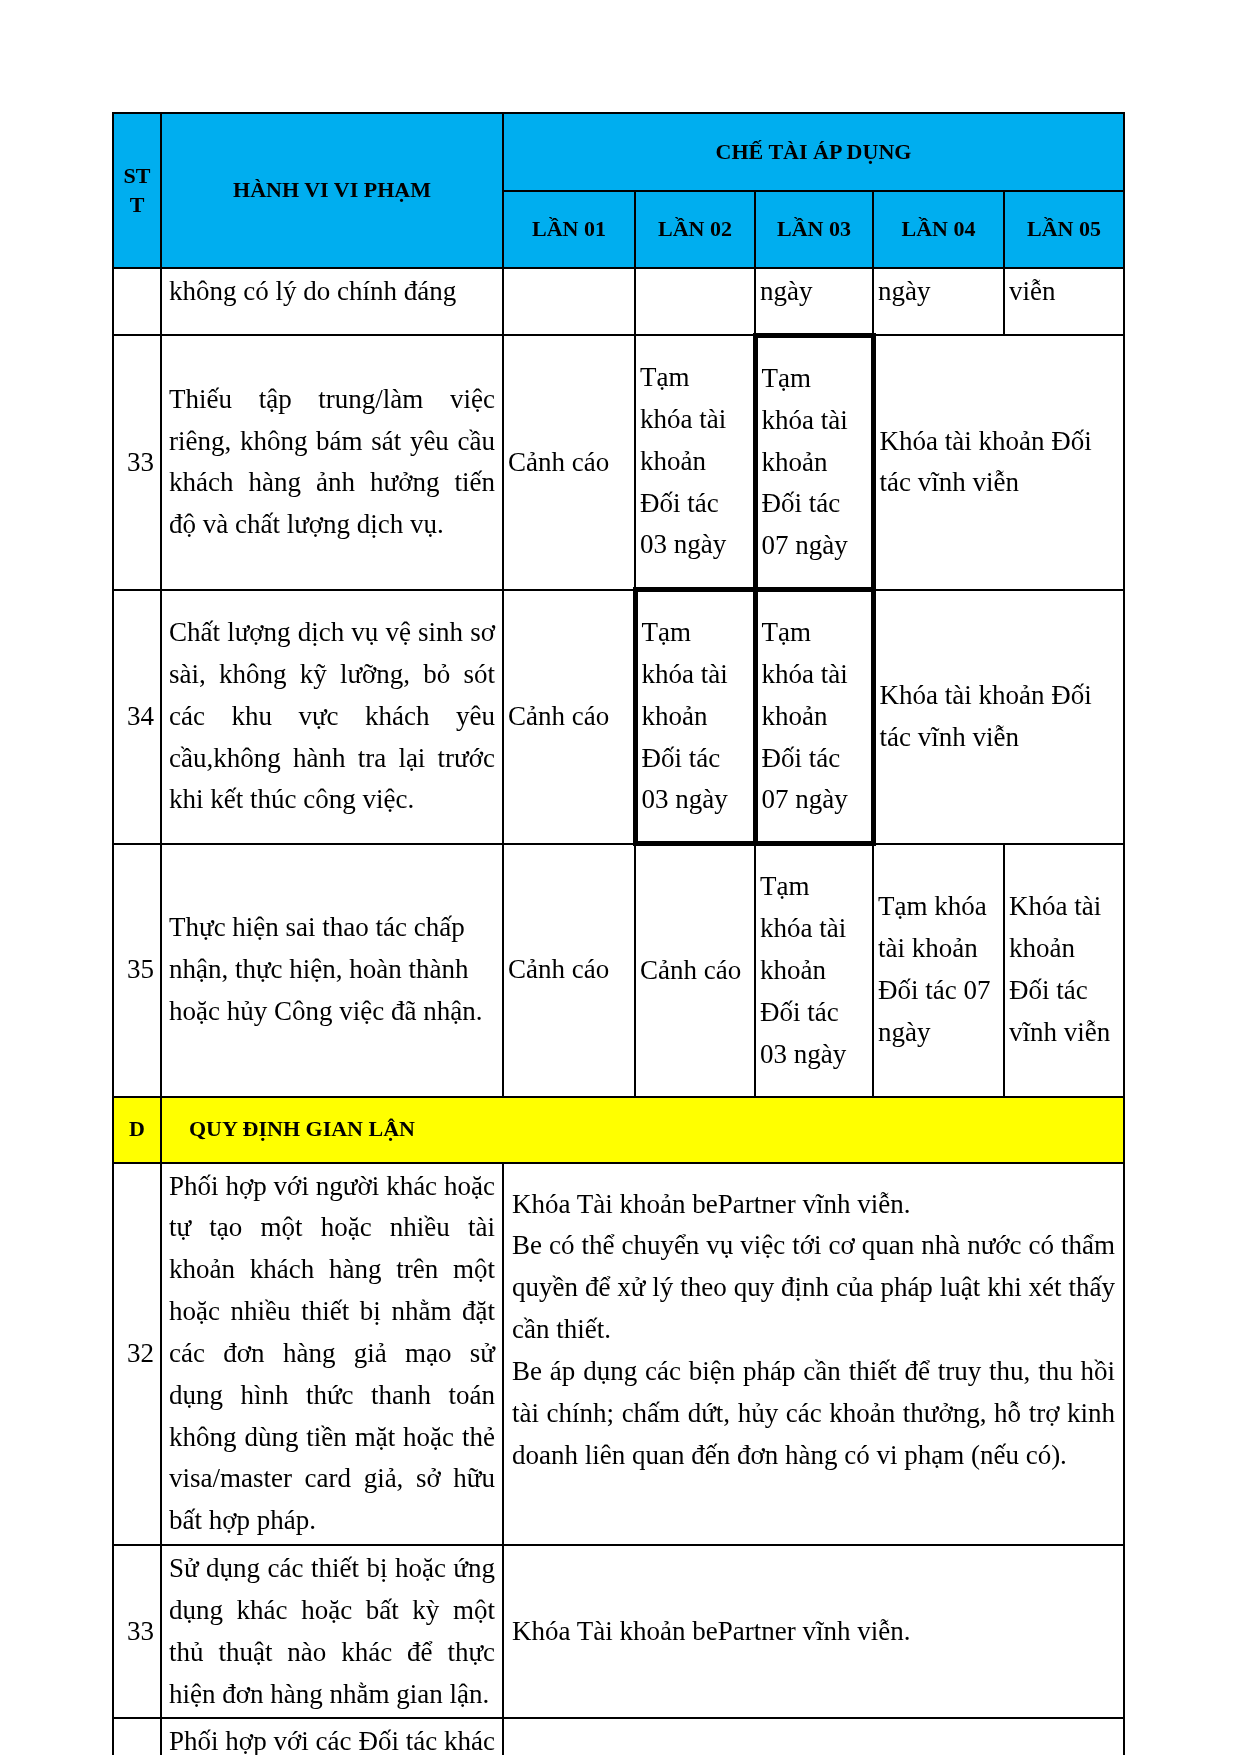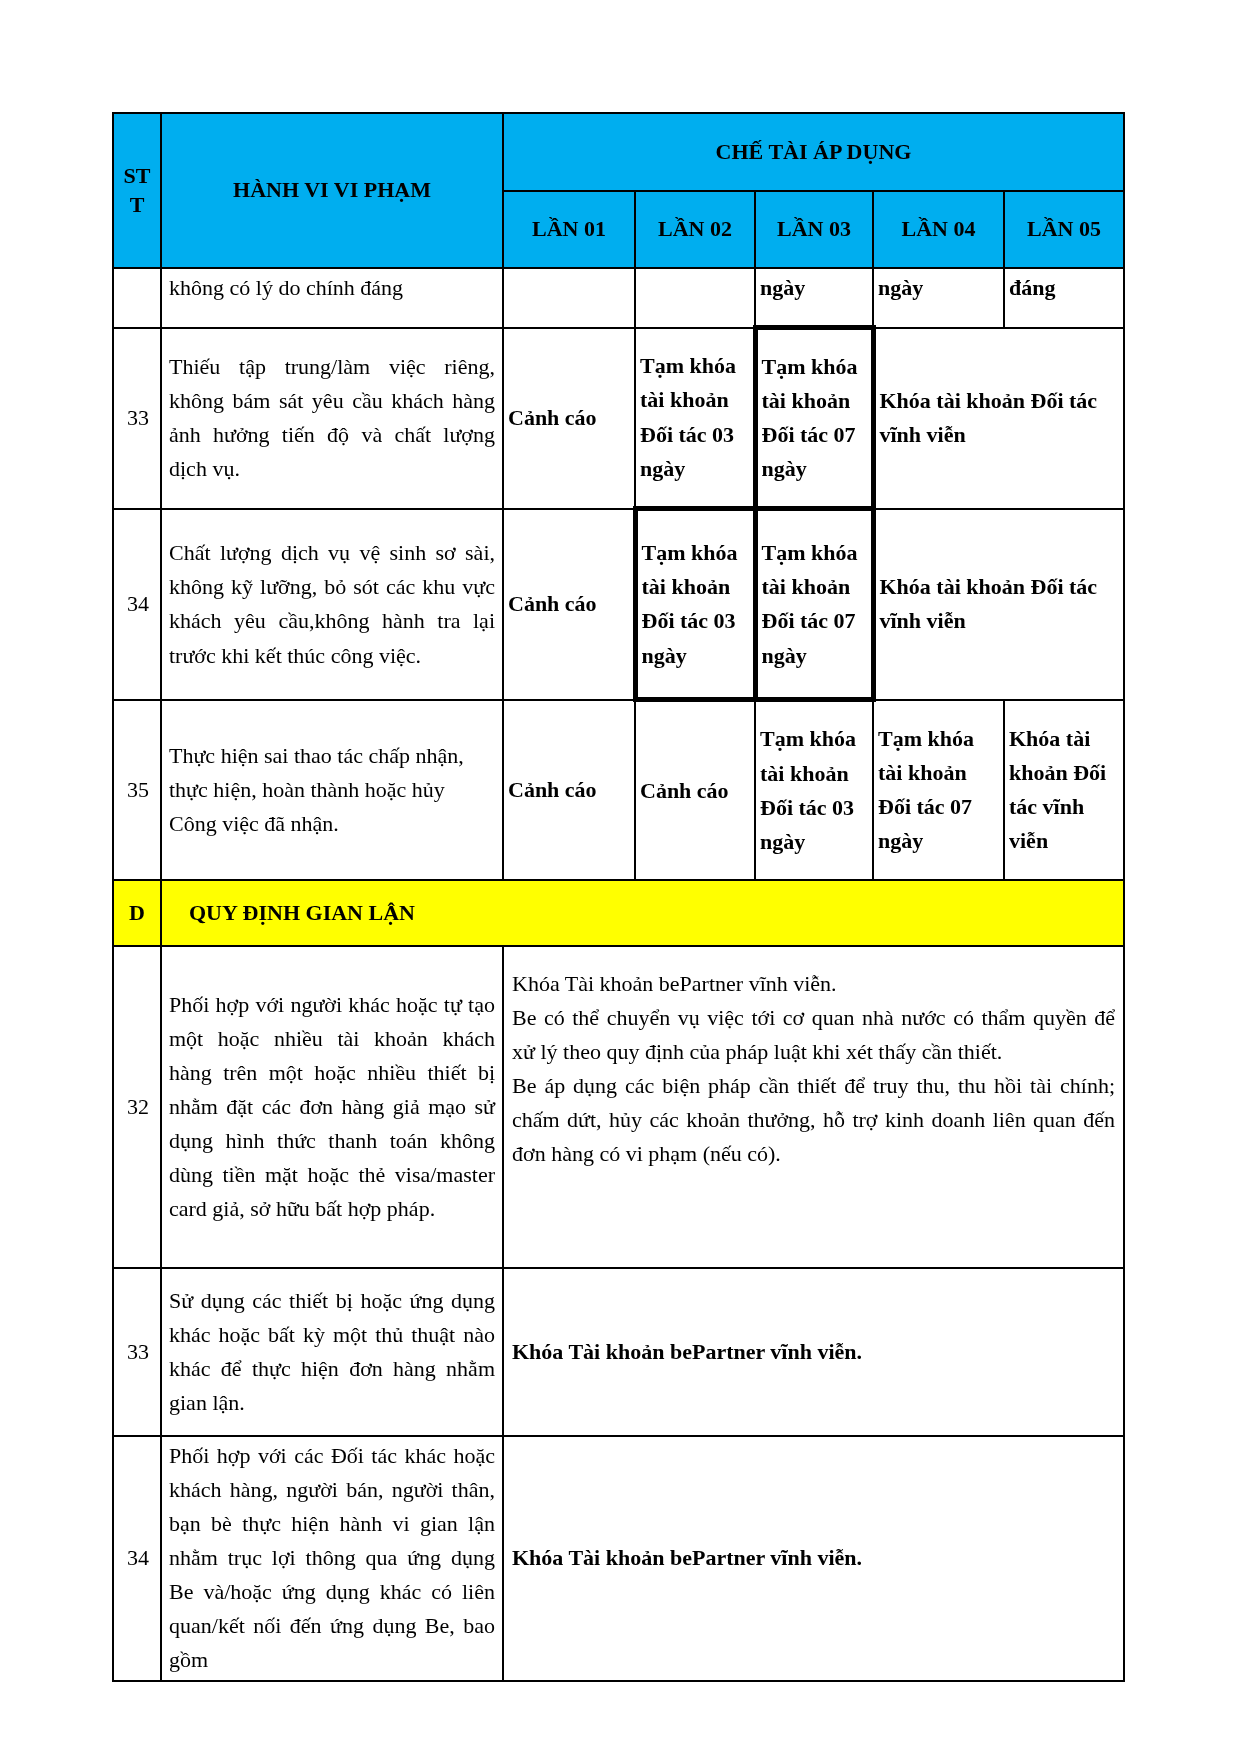--- a/index.html
+++ b/index.html
@@ -11,25 +11,25 @@
     position:absolute;left:112px;top:112px;width:1011px;
     border-collapse:collapse;table-layout:fixed;
   }
   td,th{border:2px solid #000;overflow:hidden;box-sizing:border-box;}
   th{
     background:var(--header_bg,#00AEEF);
     font-weight:bold;text-align:center;vertical-align:middle;
     font-size:22px;line-height:1.3;padding:2px 4px;
   }
   th.stt{word-break:break-all;padding:12px 9px;}
-  td{font-size:22px;line-height:1.55;vertical-align:middle;}
+  td{font-size:27px;line-height:1.55;vertical-align:middle;}
   td.n{text-align:center;padding:0 13px;}
   td.v{text-align:justify;padding:2px 7px;}
   td.v.noj{text-align:left;}
-  td.s{text-align:left;padding:20px 4px;font-weight:bold;}
+  td.s{text-align:left;padding:20px 4px;}
   td.thick{border:5px solid #000;}
   tr.sec td{
     background:var(--section_bg,#FFFF00);
     font-weight:bold;font-size:22px;
   }
   tr.sec td.t{text-align:left;padding:2px 27px;}
   td.bigs{vertical-align:top;padding:20px 8px 2px 8px;text-align:left;}
   td.bigs p{margin:0;text-align:justify;}
   td.bigs p.first{text-align:left;}
   td.bigs p + p{}
@@ -65,21 +65,21 @@
       <th>LẦN 05</th>
     </tr>
 
     <tr style="height:53px">
       <td class="n carry"></td>
       <td class="v noj carry">không có lý do chính đáng</td>
       <td class="s carry"></td>
       <td class="s carry"></td>
       <td class="s carry">ngày</td>
       <td class="s carry">ngày</td>
-      <td class="s carry">đáng</td>
+      <td class="s carry">viễn</td>
     </tr>
 
     <tr style="height:161px">
       <td class="n">33</td>
       <td class="v">Thiếu tập trung/làm việc riêng, không bám sát yêu cầu khách hàng ảnh hưởng tiến độ và chất lượng dịch vụ.</td>
       <td class="s">Cảnh cáo</td>
       <td class="s">Tạm khóa tài khoản Đối tác 03 ngày</td>
       <td class="s thick">Tạm khóa tài khoản Đối tác 07 ngày</td>
       <td class="s" colspan="2">Khóa tài khoản Đối tác vĩnh viễn</td>
     </tr>

